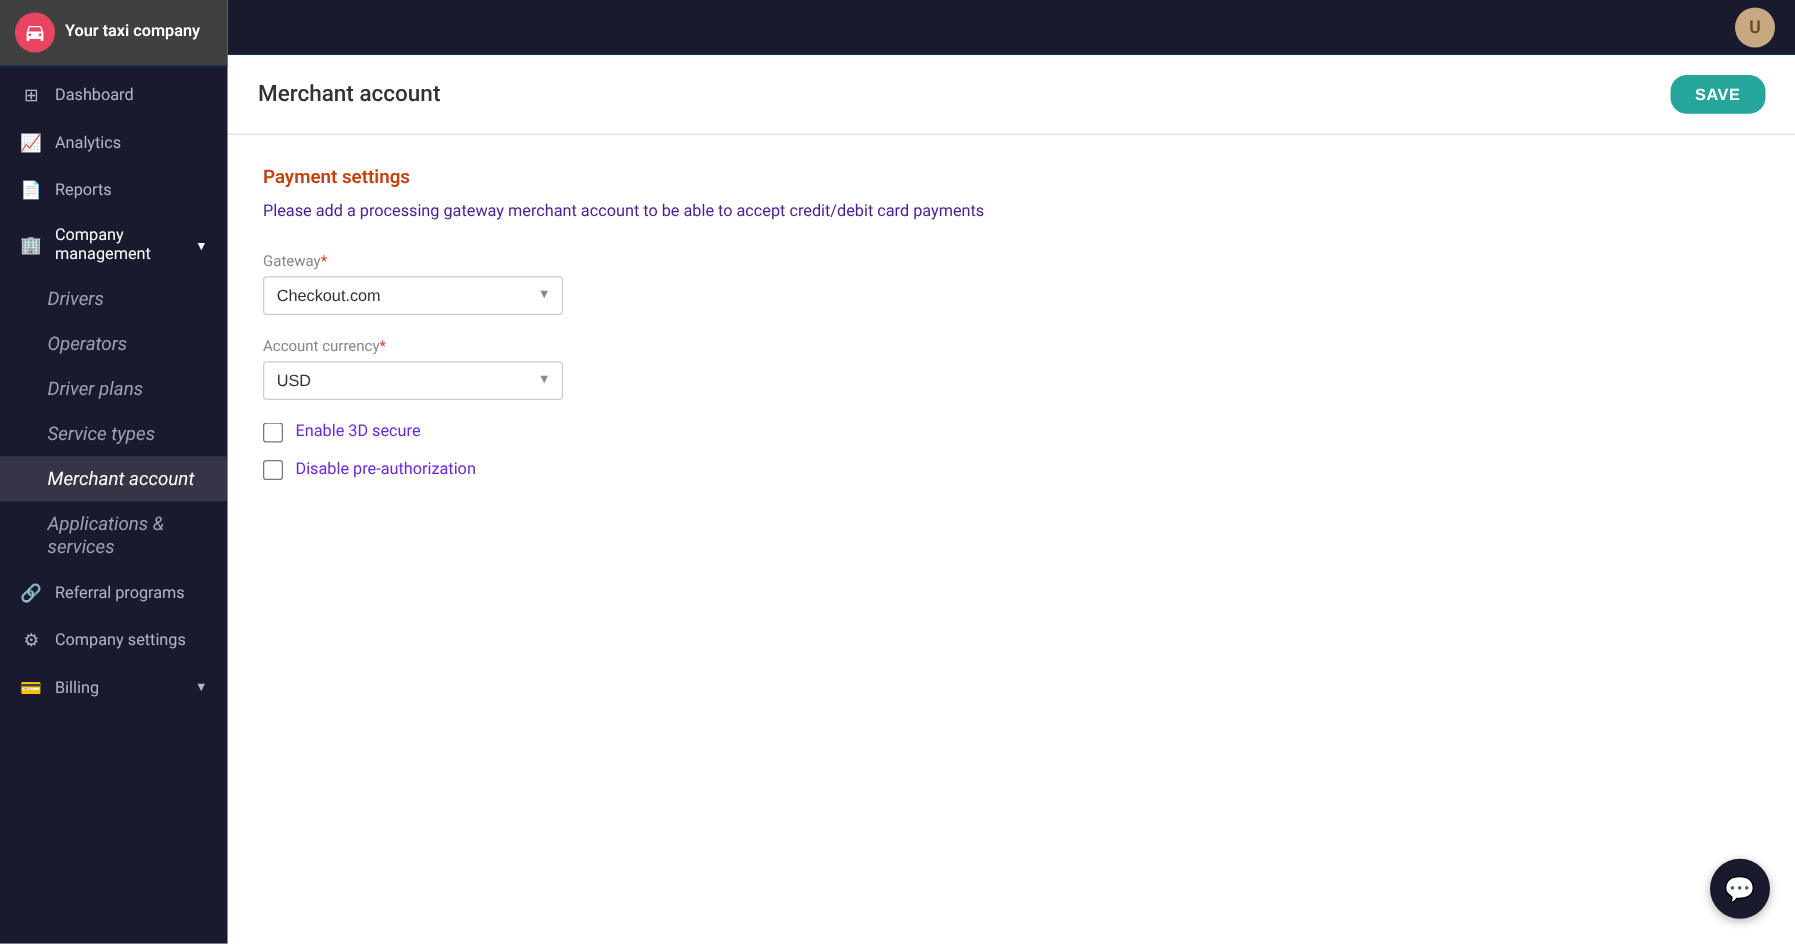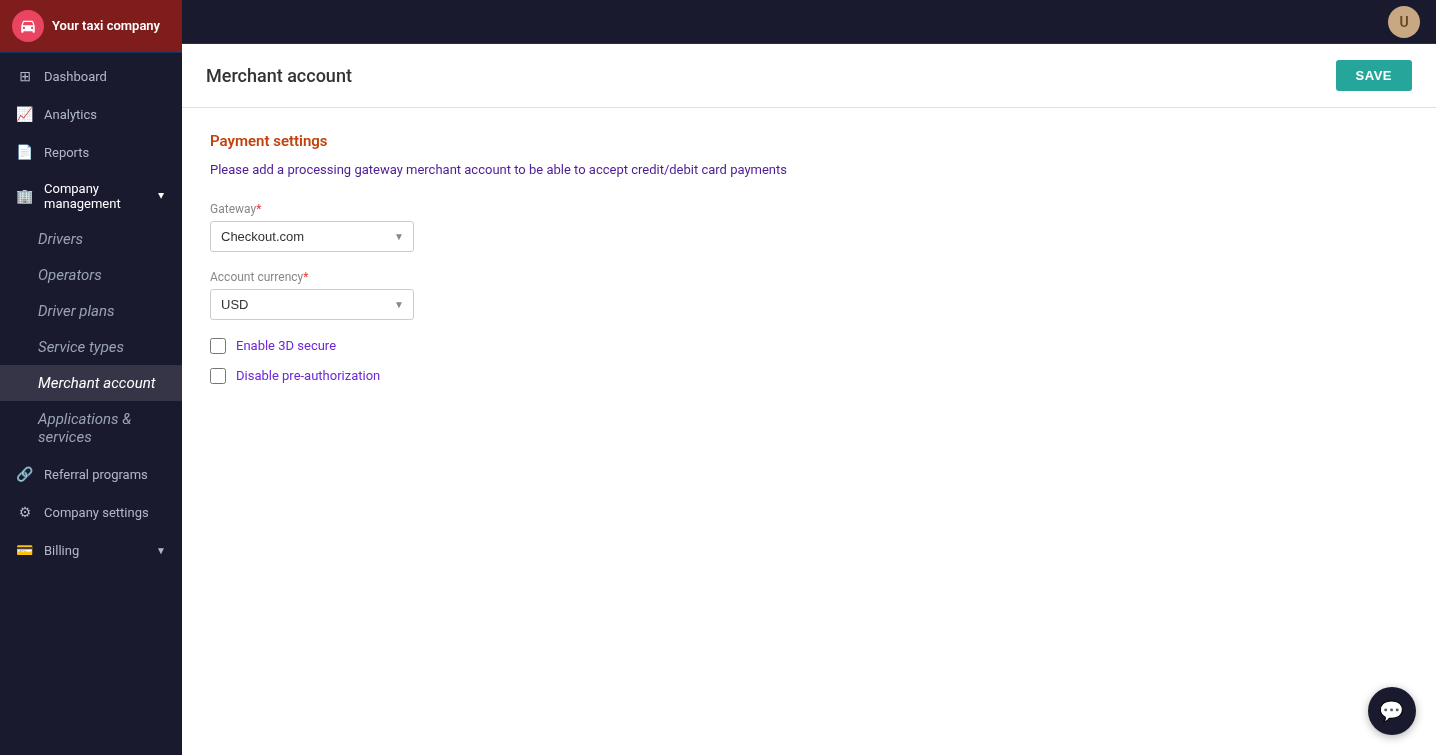--- a/index.html
+++ b/index.html
@@ -14,21 +14,21 @@
       flex-direction: column;
       flex-shrink: 0;
       height: 100vh;
       overflow-y: auto;
     }
 
     .sidebar-header {
       display: flex;
       align-items: center;
       padding: 10px 12px;
-      background: #7f1d1d;
+      background: #404040;
       min-height: 44px;
       border-bottom: 1px solid #0f3460;
     }
 
     .sidebar-logo {
       width: 32px;
       height: 32px;
       background: #e94560;
       border-radius: 50%;
       display: flex;
@@ -156,21 +156,21 @@
       color: #333;
     }
 
     .save-button {
       background: #26a69a;
       color: white;
       border: none;
       padding: 8px 20px;
       font-size: 13px;
       font-weight: 600;
-      border-radius: 3px;
+      border-radius: 13px;
       cursor: pointer;
       letter-spacing: 0.5px;
       text-transform: uppercase;
     }
 
     .form-container {
       background: #ffffff;
       margin: 0;
       padding: 24px 28px;
       min-height: calc(100vh - 44px - 56px);
@@ -198,21 +198,21 @@
       display: block;
       font-size: 12px;
       color: #888;
       margin-bottom: 5px;
     }
 
     .form-label .required { color: #e53935; }
 
     .form-select-wrapper {
       position: relative;
-      width: 204px;
+      width: 240px;
     }
 
     .form-select {
       width: 100%;
       padding: 7px 30px 7px 10px;
       border: 1px solid #ccc;
       border-radius: 3px;
       font-size: 13px;
       color: #333;
       background: #fff;

